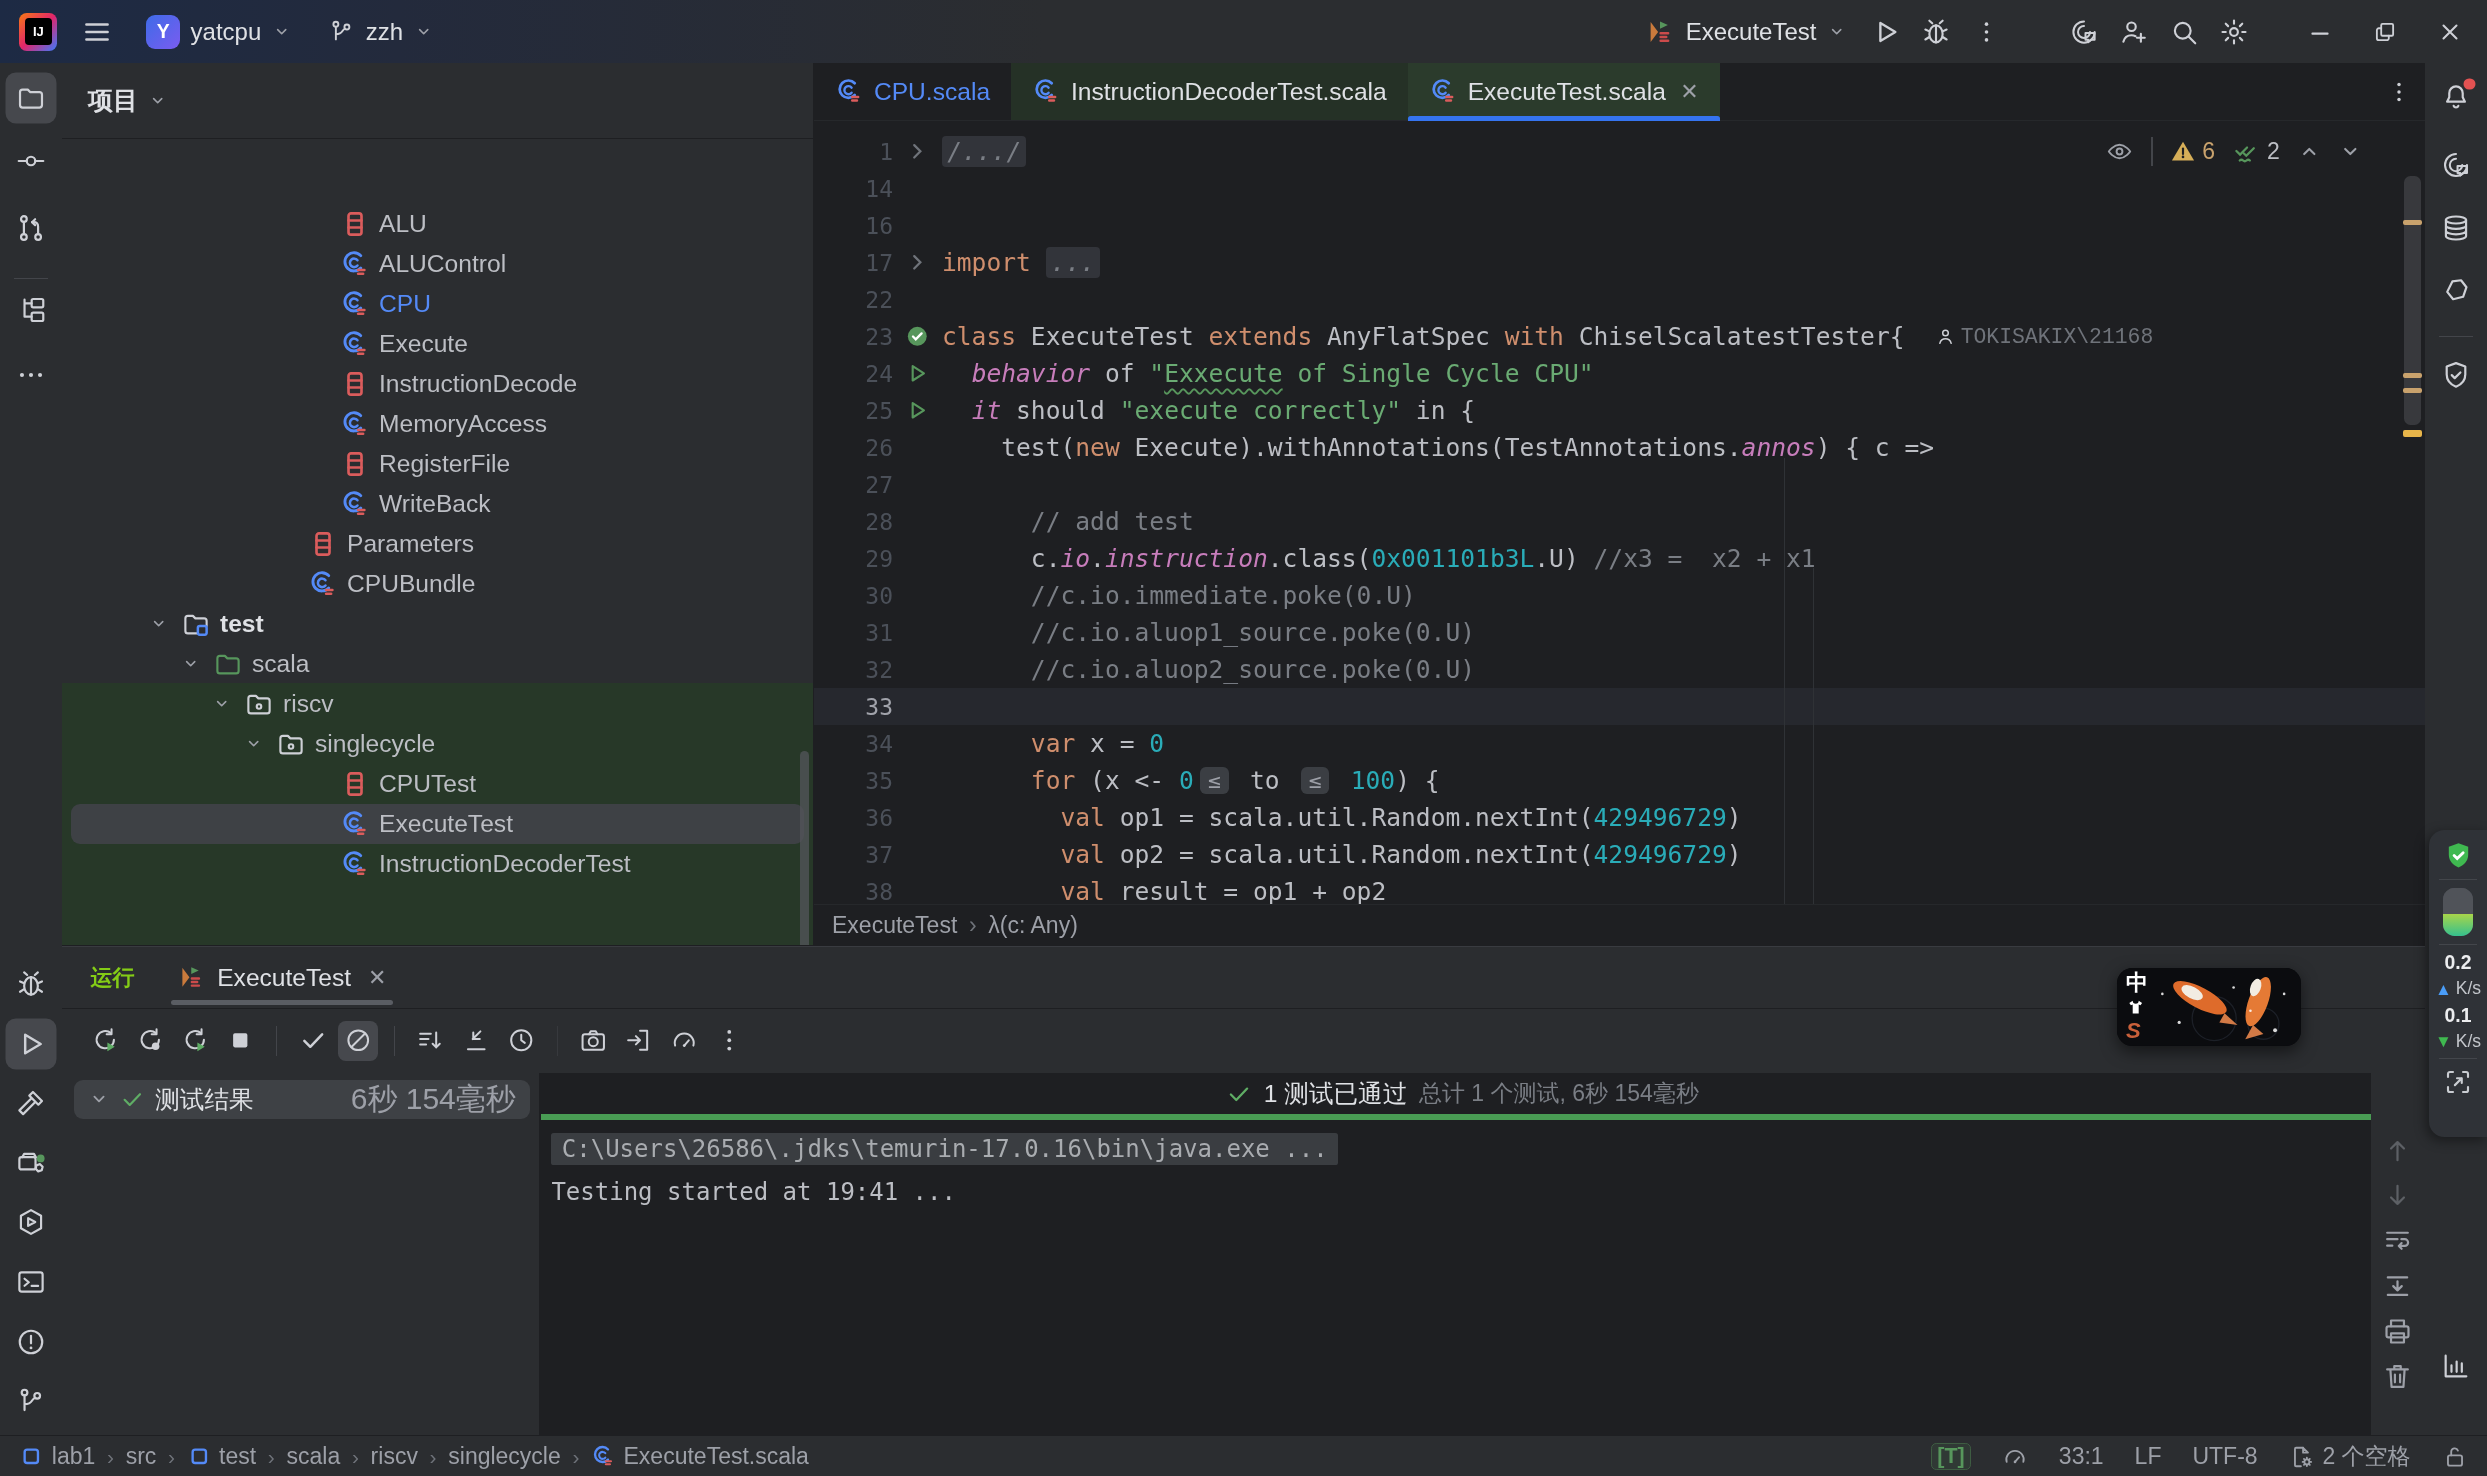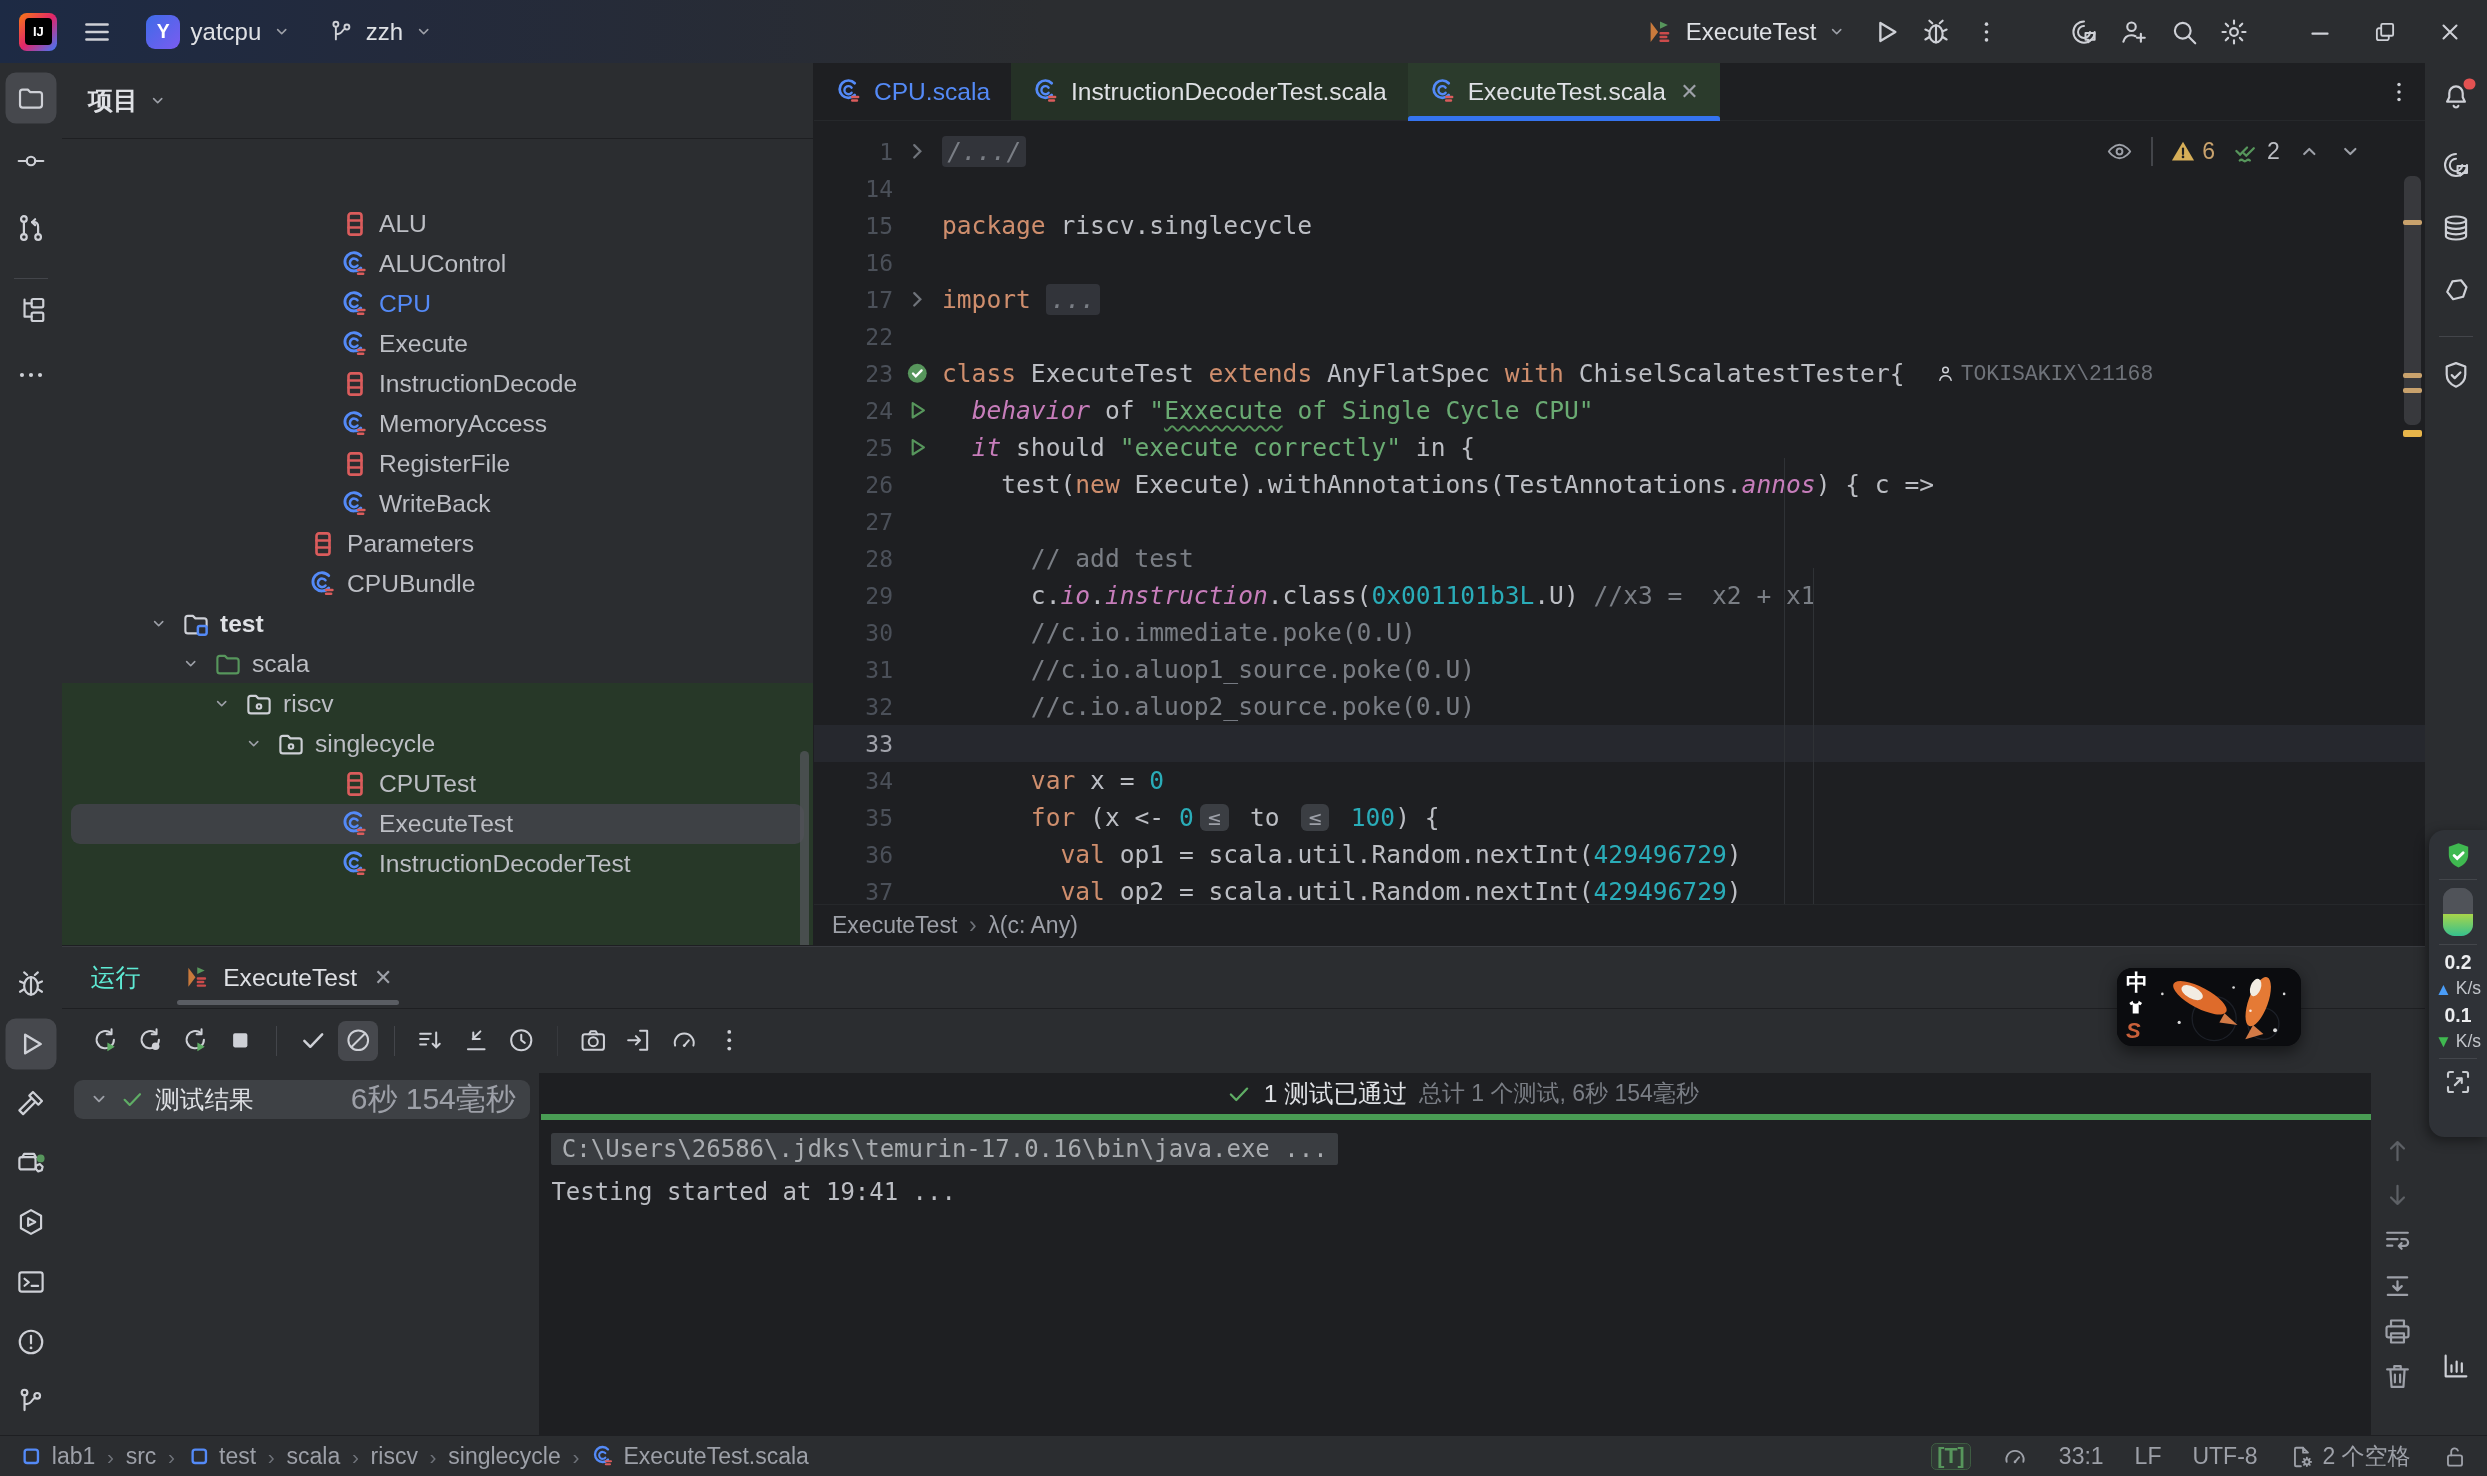--- a/index.html
+++ b/index.html
@@ -96,21 +96,21 @@
   .iguide{position:absolute;width:1.3px;background:#2F3236;}
   .ed-thumb{position:absolute;right:3.9px;top:113px;height:249px;width:17px;background:#46484D;opacity:.65;border-radius:6.5px;}
   .mark{position:absolute;right:2.6px;width:19.4px;height:5.2px;border-radius:1.9px;background:#C9A26D;}
   .mark.bright{background:#E8B54A;height:6.5px;}
   .crumbs{position:absolute;left:0;right:0;bottom:0;height:40px;background:#1E1F22;display:flex;align-items:center;gap:11.7px;padding-left:18px;font-size:23px;color:#9DA0A8;border-top:1.3px solid #26282B;}
   .crumbs .csep{color:#6F737A;}
 
   
   .runpanel{position:absolute;left:62px;top:946px;right:62px;bottom:41px;background:#2B2D30;border-top:1.3px solid #393B40;}
   .rp-tabs{height:61px;display:flex;align-items:center;padding-left:28.5px;border-bottom:1.3px solid #1E1F22;}
-  .rp-title{font-size:25px;font-weight:normal;color:#5eead4;margin-right:36px;}
+  .rp-title{font-size:22px;font-weight:bold;color:#84cc16;margin-right:36px;}
   .rp-tab{display:flex;align-items:center;gap:11.7px;position:relative;height:100%;padding:0 6.5px;cursor:pointer;}
   .rp-tab .tico{width:28.5px;height:28.5px;}
   .rp-tab .lbl{font-size:24.6px;color:#DFE1E5;}
   .rp-tab .x{color:#9DA0A8;font-size:22px;margin-left:5.2px;}
   .rp-tab::after{content:"";position:absolute;left:0;right:0;bottom:2.6px;height:5.8px;border-radius:3.2px;background:#5A5D63;}
   .rp-toolbar{height:63px;display:flex;align-items:center;padding-left:23px;gap:5.2px;}
   .tbtn{width:40px;height:40px;border-radius:7.8px;display:flex;align-items:center;justify-content:center;color:#CED0D6;cursor:pointer;}
   .tbtn svg{width:28.5px;height:28.5px;}
   .tbtn.dis{color:#5D6065;}
   .tbtn.on{background:#46484D;}
@@ -763,21 +763,20 @@
           <svg viewBox="0 0 24 24" fill="none" stroke="currentColor" stroke-width="2" stroke-linecap="round" stroke-linejoin="round">
             <path d="M7 9.5l5 5 5-5"></path>
           </svg>
         </span>
     </div>
     <div id="code">
         <div class="cl"><span class="cl-num">1</span><span class="cl-ic"><svg viewBox="0 0 24 24" fill="none" stroke="#6F737A" stroke-width="2.2" stroke-linecap="round">
               <path d="M9 6l6 6-6 6"></path>
             </svg></span><span class="tk-f">/.../</span></div>
         <div class="cl"><span class="cl-num">14</span><span class="cl-ic"></span></div>
-        <div class="cl"><span class="cl-num">15</span><span class="cl-ic"></span><span class="tk-k">package</span><span class="tk-d"> riscv.singlecycle</span></div>
         <div class="cl"><span class="cl-num">16</span><span class="cl-ic"></span></div>
         <div class="cl"><span class="cl-num">17</span><span class="cl-ic"><svg viewBox="0 0 24 24" fill="none" stroke="#6F737A" stroke-width="2.2" stroke-linecap="round">
               <path d="M9 6l6 6-6 6"></path>
             </svg></span><span class="tk-k">import</span><span class="tk-d"> </span><span class="tk-f">...</span></div>
         <div class="cl"><span class="cl-num">22</span><span class="cl-ic"></span></div>
         <div class="cl"><span class="cl-num">23</span><span class="cl-ic"><svg viewBox="0 0 24 24" fill="none">
               <circle cx="12" cy="12" r="9.2" fill="#57965C"></circle>
               <path d="M7.8 12.2l2.7 2.7 5.7-5.7" stroke="#FFFFFF" stroke-width="2.3" stroke-linecap="round"></path>
             </svg></span><span class="tk-k">class</span><span class="tk-d"> ExecuteTest </span><span class="tk-k">extends</span><span class="tk-d"> AnyFlatSpec </span><span class="tk-k">with</span><span class="tk-d"> ChiselScalatestTester{</span><span class="tk-hint"><span class="ico" style="width: 21px; height: 21px;"><svg viewBox="0 0 24 24" fill="none" stroke="currentColor" stroke-width="1.7" stroke-linecap="round" stroke-linejoin="round">
                 <circle cx="12" cy="8" r="3.2"></circle>

